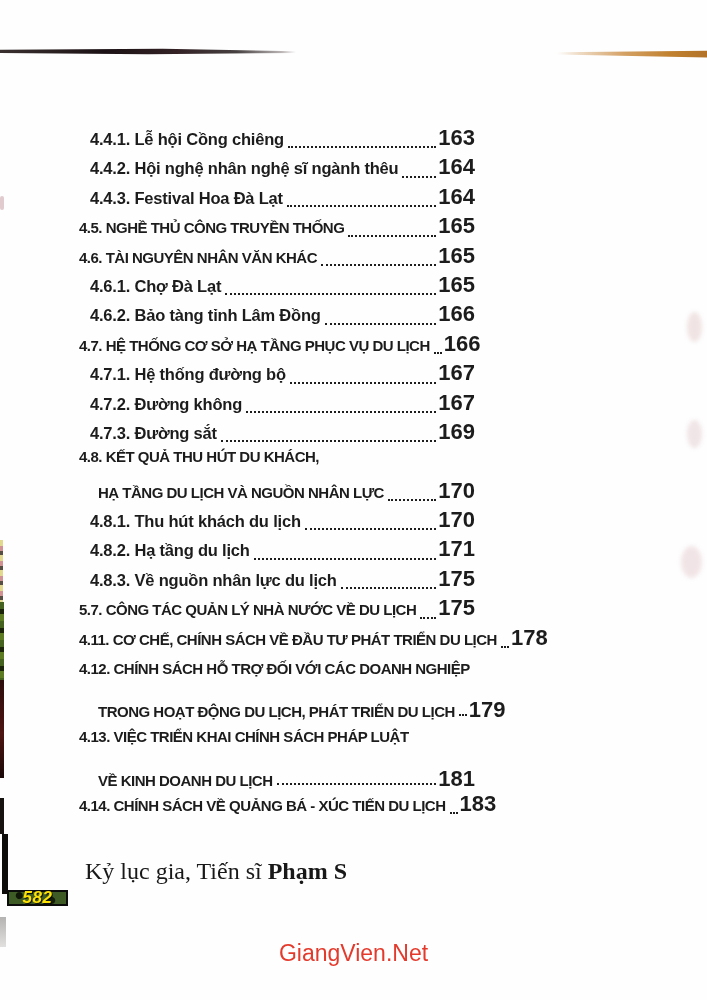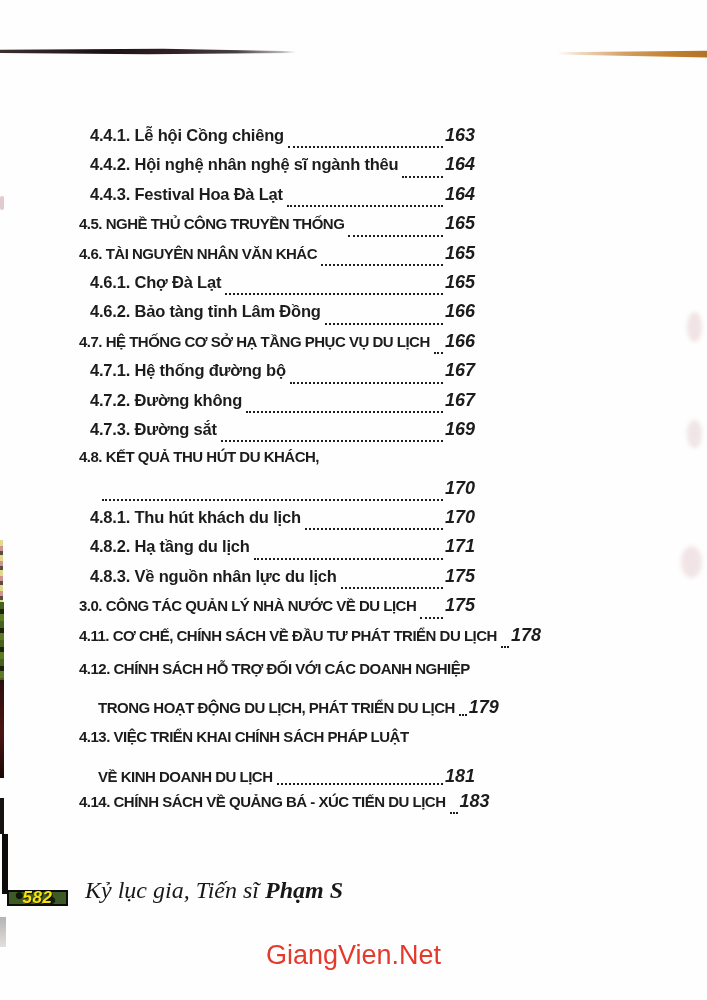--- a/index.html
+++ b/index.html
@@ -41,48 +41,48 @@
   
   .toc { position:absolute; left:0; top:125px; width:579px; color:#1c1c1c; }
   .row { display:flex; align-items:baseline; height:29.4px; padding-right:104px;
          font-weight:700; white-space:nowrap; }
   .row .lbl { white-space:nowrap; }
   .main { padding-left:63px; font-size:15px; letter-spacing:-0.5px;margin-left:16px; }
   .sub  { padding-left:90px; font-size:16.5px; letter-spacing:-0.2px; }
   .cont { padding-left:98px; font-size:15px; letter-spacing:-0.5px; }
   .leader { flex:1 1 auto; min-width:8px; align-self:flex-end;
             border-bottom:2.5px dotted #1d1d1d; margin:0 2px 6px 4px; }
-  .pg { font-size:18px; letter-spacing:0;font-style:italic; }
+  .pg { font-size:22px; letter-spacing:0; }
   .tight { height:25px;margin-top:8px; }
   .gap { margin-top:6px; }
 
   
   .badge {
     position:absolute; left:7px; top:890px; width:61px; height:16px; box-sizing:border-box;
     border:2px solid #0c0c0c;
     background:
       radial-gradient(circle at 18% 30%, rgba(10,14,4,.9) 0 3px, transparent 4px),
       radial-gradient(circle at 75% 70%, rgba(12,18,5,.85) 0 3px, transparent 4px),
       radial-gradient(circle at 50% 20%, rgba(90,120,40,.9) 0 3px, transparent 4px),
       radial-gradient(circle at 30% 80%, rgba(80,110,35,.8) 0 3px, transparent 4px),
       #3e5a25;
     color:#ffe205; display:flex; align-items:center; justify-content:center;
     font:italic 800 17px "Liberation Sans", sans-serif; letter-spacing:0.5px;
     text-shadow:1px 1px 0 rgba(0,0,0,.8);
   }
   .footer-title {
-    position:absolute; left:85px; top:877px;
-    font-family:"Liberation Serif", serif; font-size:24px; color:#181818;font-style:italic;
+    position:absolute; left:85px; top:858px;
+    font-family:"Liberation Serif", serif; font-size:24px; color:#181818;
   }
   .footer-title .bold { font-weight:700; }
 
   
   .watermark {
     position:absolute; left:0; right:0; top:940px; text-align:center;
-    font-family:"Liberation Sans", sans-serif; font-size:27px; color:#e43a2c;
+    font-family:"Liberation Sans", sans-serif; font-size:23px; color:#e43a2c;
   }
 </style>
 </head>
 <body>
 
 <div class="page">
 
   <div class="streak-tl"></div>
   <div class="streak-tr"></div>
   <div class="edge edge-dot"></div>
@@ -150,40 +150,41 @@
     </div>
     <div class="row sub">
       <span class="lbl">4.7.3. Đường sắt</span>
       <span class="leader"></span>
       <span class="pg">169</span>
     </div>
     <div class="row main">
       <span class="lbl">4.8. KẾT QUẢ THU HÚT DU KHÁCH,</span>
     </div>
     <div class="row cont">
+      <span class="lbl">HẠ TẦNG DU LỊCH VÀ NGUỒN NHÂN LỰC</span>
       <span class="leader"></span>
       <span class="pg">170</span>
     </div>
     <div class="row sub">
       <span class="lbl">4.8.1. Thu hút khách du lịch</span>
       <span class="leader"></span>
       <span class="pg">170</span>
     </div>
     <div class="row sub">
       <span class="lbl">4.8.2. Hạ tầng du lịch</span>
       <span class="leader"></span>
       <span class="pg">171</span>
     </div>
     <div class="row sub">
       <span class="lbl">4.8.3. Về nguồn nhân lực du lịch</span>
       <span class="leader"></span>
       <span class="pg">175</span>
     </div>
     <div class="row main">
-      <span class="lbl">3.0. CÔNG TÁC QUẢN LÝ NHÀ NƯỚC VỀ DU LỊCH</span>
+      <span class="lbl">5.7. CÔNG TÁC QUẢN LÝ NHÀ NƯỚC VỀ DU LỊCH</span>
       <span class="leader"></span>
       <span class="pg">175</span>
     </div>
     <div class="row main">
       <span class="lbl">4.11. CƠ CHẾ, CHÍNH SÁCH VỀ ĐẦU TƯ PHÁT TRIỂN DU LỊCH</span>
       <span class="leader"></span>
       <span class="pg">178</span>
     </div>
     <div class="row main gap">
       <span class="lbl">4.12. CHÍNH SÁCH HỖ TRỢ ĐỐI VỚI CÁC DOANH NGHIỆP</span>

